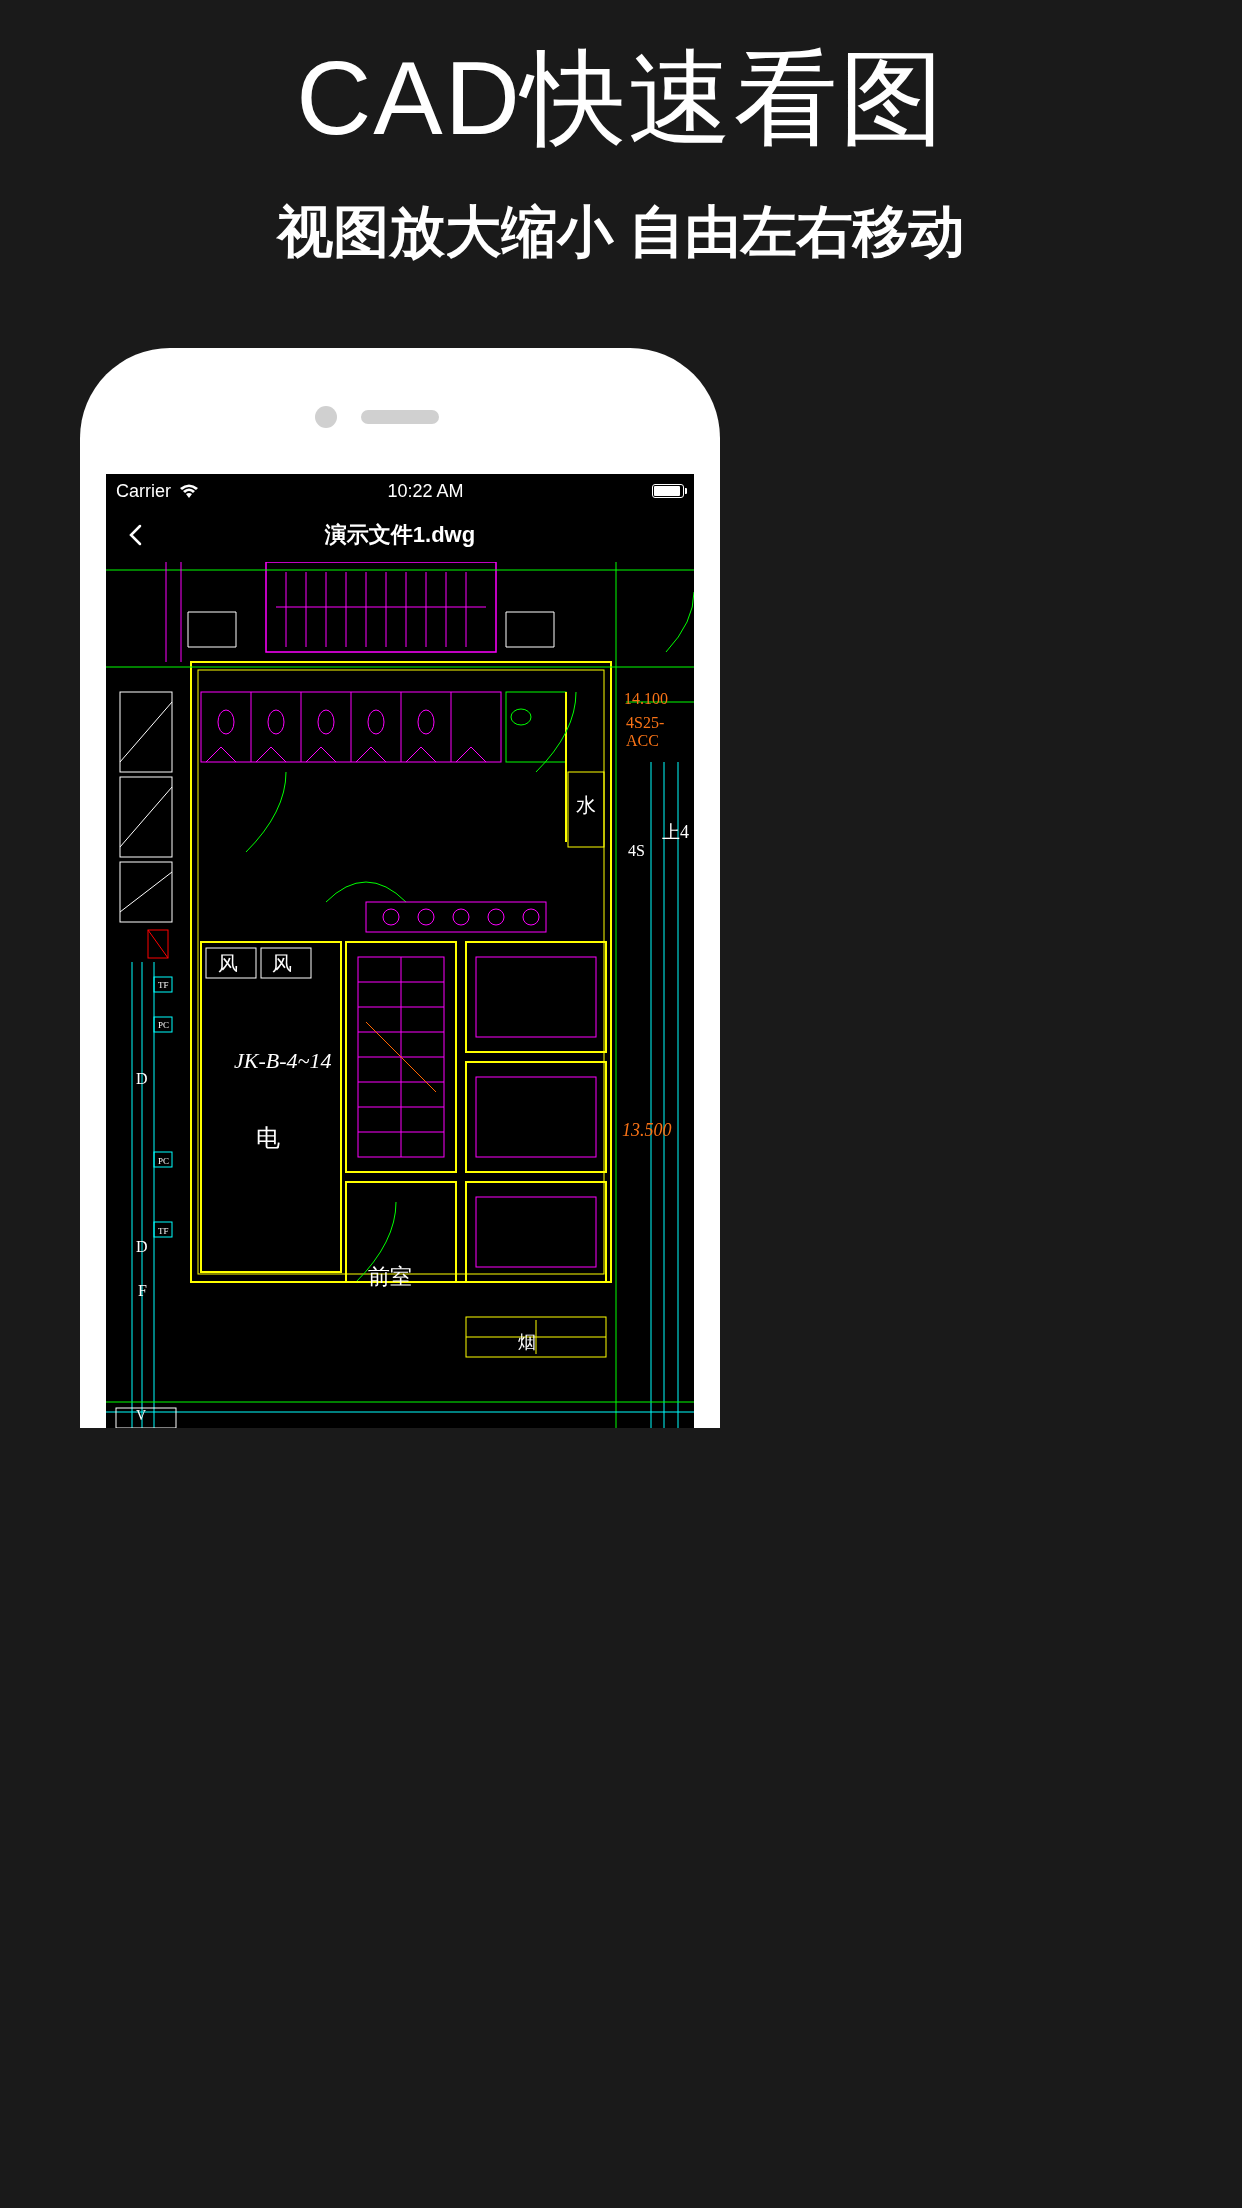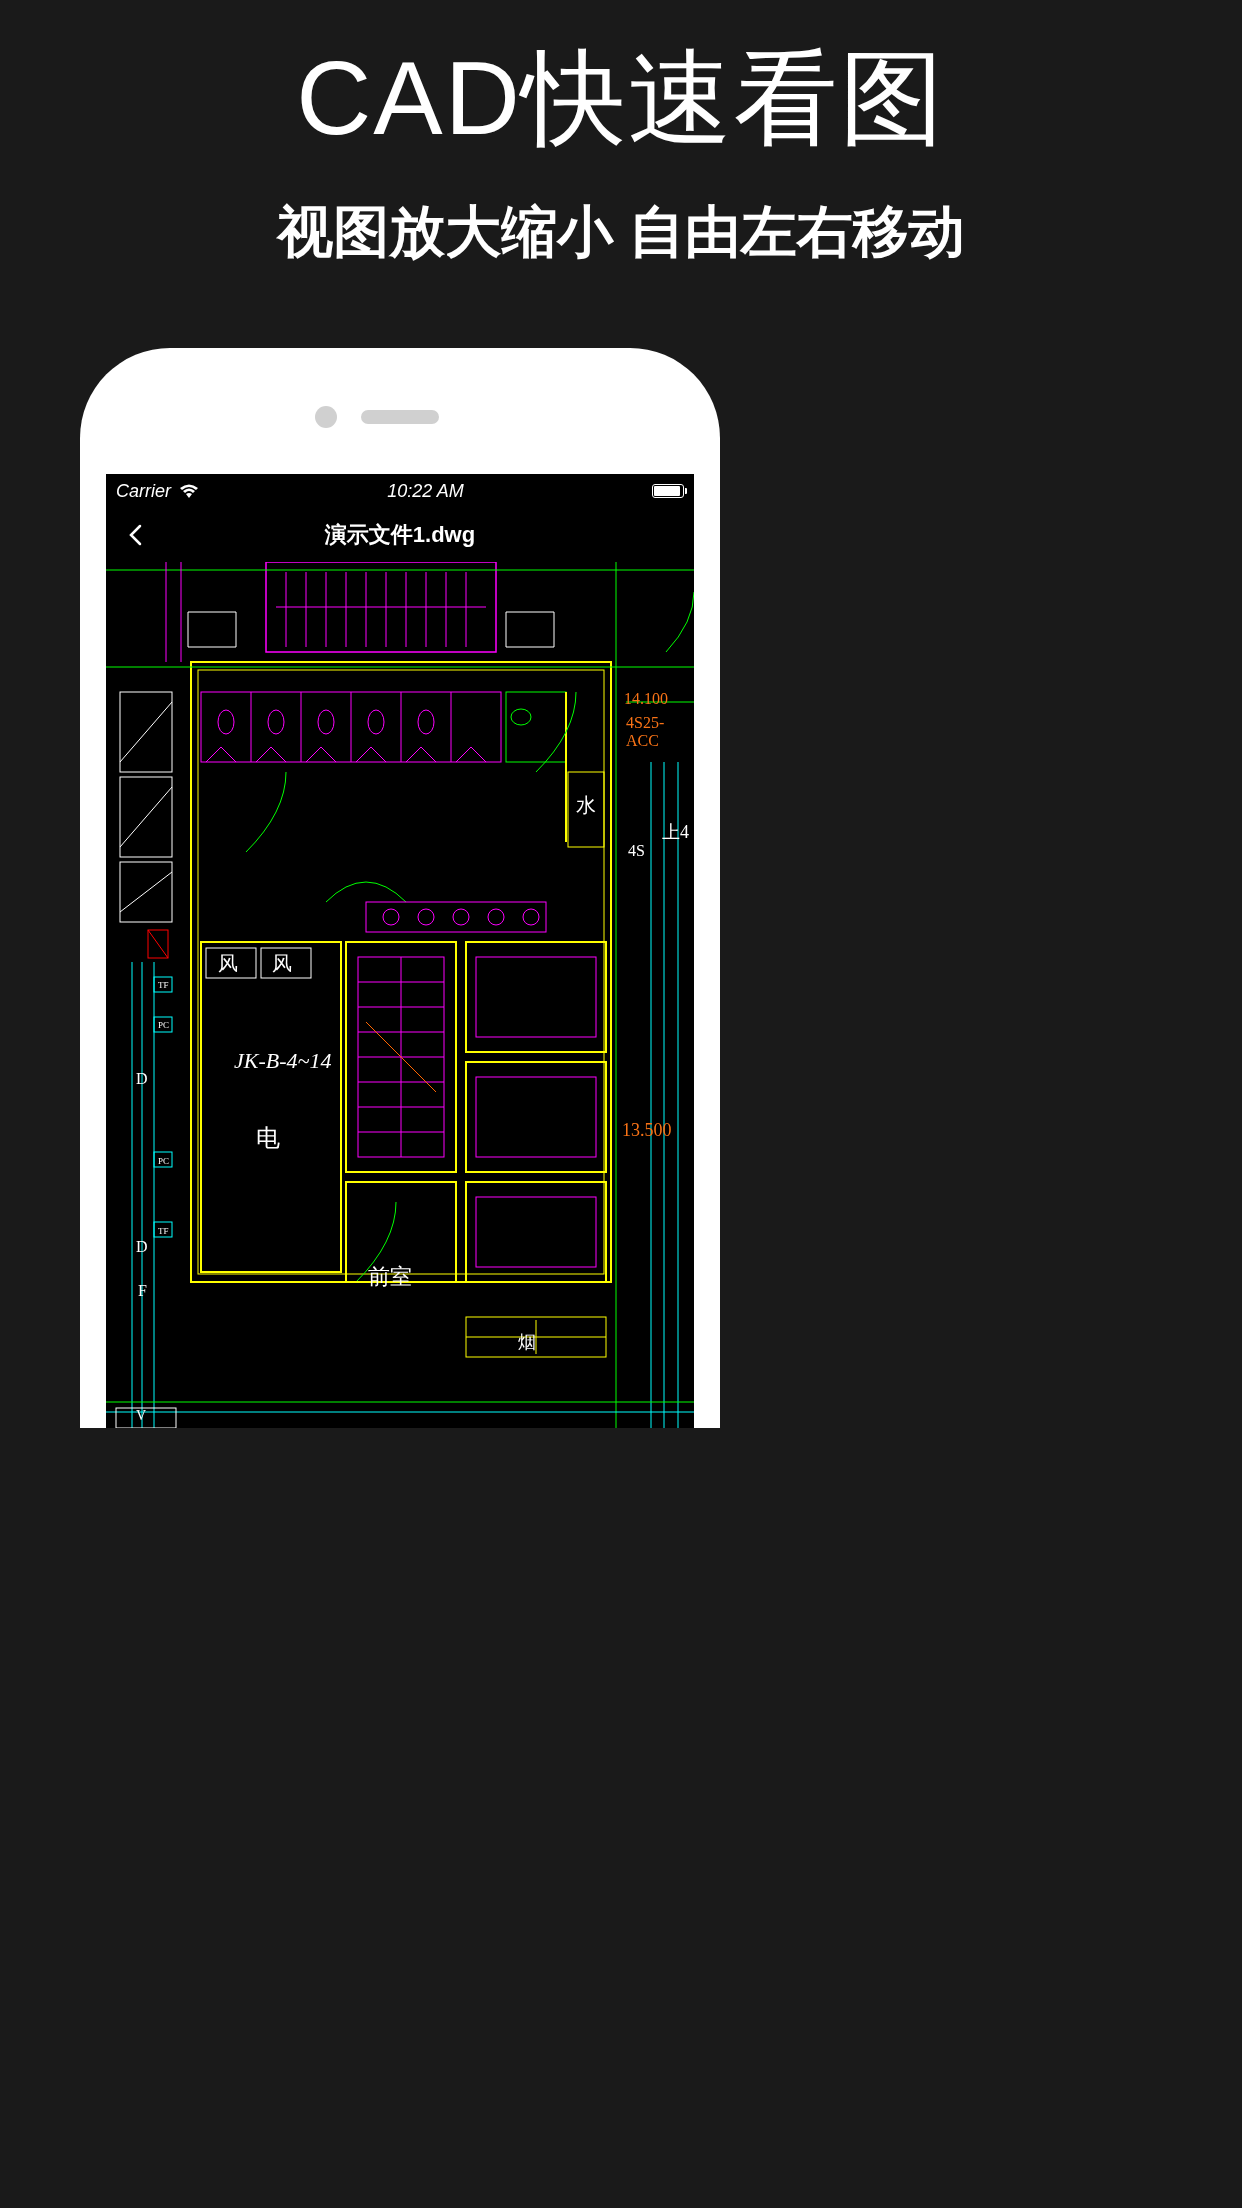--- a/index.html
+++ b/index.html
@@ -75,21 +75,20 @@
       top: 0;
       left: 0;
       right: 0;
       height: 34px;
       display: flex;
       align-items: center;
       justify-content: space-between;
       padding: 0 10px;
       color: #fff;
       font-size: 18px;
-      font-style: italic;
     }
     .status-left { display: flex; align-items: center; gap: 8px; }
     .wifi-icon { width: 20px; height: 14px; }
     .battery-icon { width: 32px; height: 14px; border: 1.5px solid #fff; border-radius: 3px; position: relative; }
     .battery-icon::after { content: ""; position: absolute; right: -4px; top: 3px; width: 2px; height: 6px; background: #fff; border-radius: 0 1px 1px 0; }
     .battery-fill { position: absolute; left: 1px; top: 1px; bottom: 1px; width: 26px; background: #fff; border-radius: 1px; }
     .nav-bar {
       position: absolute;
       top: 34px;
       left: 0;
@@ -283,21 +282,21 @@
       <div class="cad-label" style="top:388px;left:112px;">风</div>
       <div class="cad-label" style="top:388px;left:166px;">风</div>
       <div class="cad-label" style="top:486px;left:128px;font-size:22px;font-style:italic;">JK-B-4~14</div>
       <div class="cad-label" style="top:560px;left:150px;font-size:24px;">电</div>
       <div class="cad-label" style="top:700px;left:262px;font-size:22px;">前室</div>
       <div class="cad-label" style="top:768px;left:412px;font-size:18px;">烟</div>
       <div class="cad-label green" style="top:128px;left:518px;font-size:16px;">14.100</div>
       <div class="cad-label green" style="top:152px;left:520px;font-size:16px;">4S25-ACC</div>
       <div class="cad-label" style="top:258px;left:556px;font-size:18px;">上4</div>
       <div class="cad-label" style="top:280px;left:522px;font-size:16px;">4S</div>
-      <div class="cad-label green" style="top:558px;left:516px;font-size:18px;">13.500</div>
+      <div class="cad-label green" style="top:558px;left:516px;font-size:18px;font-style:italic;">13.500</div>
       <div class="cad-label" style="top:508px;left:30px;font-size:16px;">D</div>
       <div class="cad-label" style="top:676px;left:30px;font-size:16px;">D</div>
       <div class="cad-label" style="top:720px;left:32px;font-size:16px;">F</div>
       <div class="cad-label" style="top:458px;left:52px;font-size:9px;">PC</div>
       <div class="cad-label" style="top:594px;left:52px;font-size:9px;">PC</div>
       <div class="cad-label" style="top:418px;left:52px;font-size:9px;">TF</div>
       <div class="cad-label" style="top:664px;left:52px;font-size:9px;">TF</div>
       <div class="cad-label" style="top:846px;left:30px;font-size:14px;">V</div>
     </div>
 

